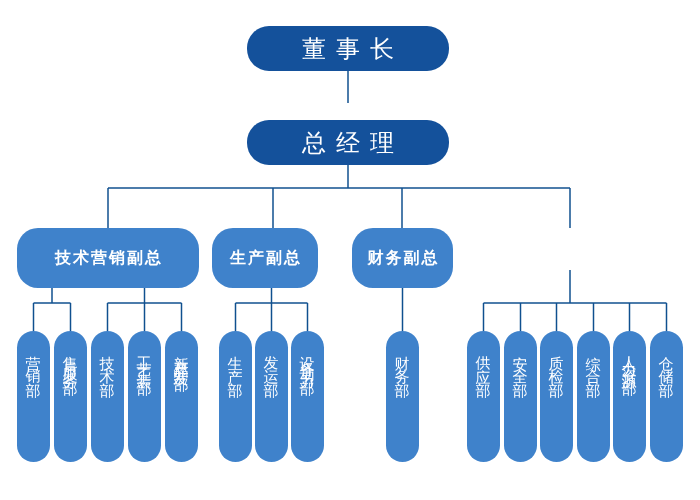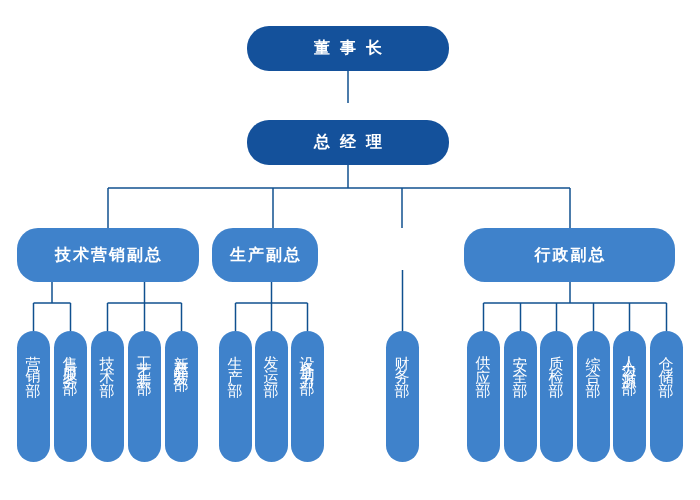--- a/index.html
+++ b/index.html
@@ -15,25 +15,25 @@
 
   .pill{
     position:absolute;
     display:flex;align-items:center;justify-content:center;
     color:var(--text,#fff);
     box-sizing:border-box;
   }
   .lvl-top{
     width:202px;height:45px;left:247px;border-radius:22px;
     background:var(--dark-node,#14519b);
-    font-size:16px;font-weight:700;
+    font-size:24px;font-weight:400;
   }
   .lvl-top span{letter-spacing:10px;margin-right:-10px;}
   .lvl-vp{
-    top:228px;height:54px;border-radius:21px;
+    top:228px;height:60px;border-radius:21px;
     background:var(--light-node,#3f82cb);
     font-size:16px;font-weight:600;text-align:right;
   }
   .lvl-vp span{letter-spacing:2px;margin-right:-2px;}
   .dept{
     top:331px;width:33px;height:131px;border-radius:17px;
     background:var(--light-node,#3f82cb);
     justify-content:center;align-items:flex-start;
     padding-top:13px;
     font-size:15px;font-weight:500;
@@ -94,22 +94,22 @@
   <div class="pill lvl-top" style="top:120px">
     <span>总经理</span>
   </div>
 
   <div class="pill lvl-vp" style="left:17px;width:182px">
     <span>技术营销副总</span>
   </div>
   <div class="pill lvl-vp" style="left:212px;width:106px">
     <span>生产副总</span>
   </div>
-  <div class="pill lvl-vp" style="left:464px;width:211px">
-    <span>行政副总</span>
+  <div class="pill lvl-vp" style="left:352px;width:101px">
+    <span>财务副总</span>
   </div>
 
   <div class="pill dept sp3" style="left:17px">
     <span>营销部</span>
   </div>
   <div class="pill dept sp5" style="left:54px">
     <span>售后服务部</span>
   </div>
   <div class="pill dept sp3" style="left:91px">
     <span>技术部</span>

